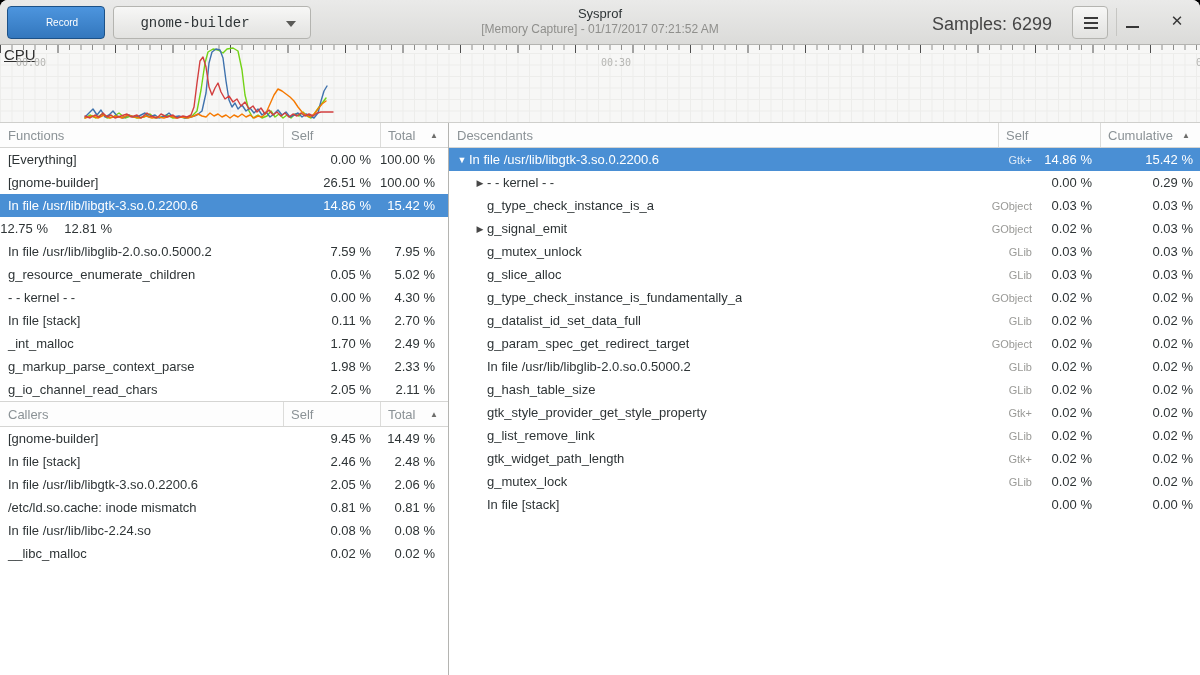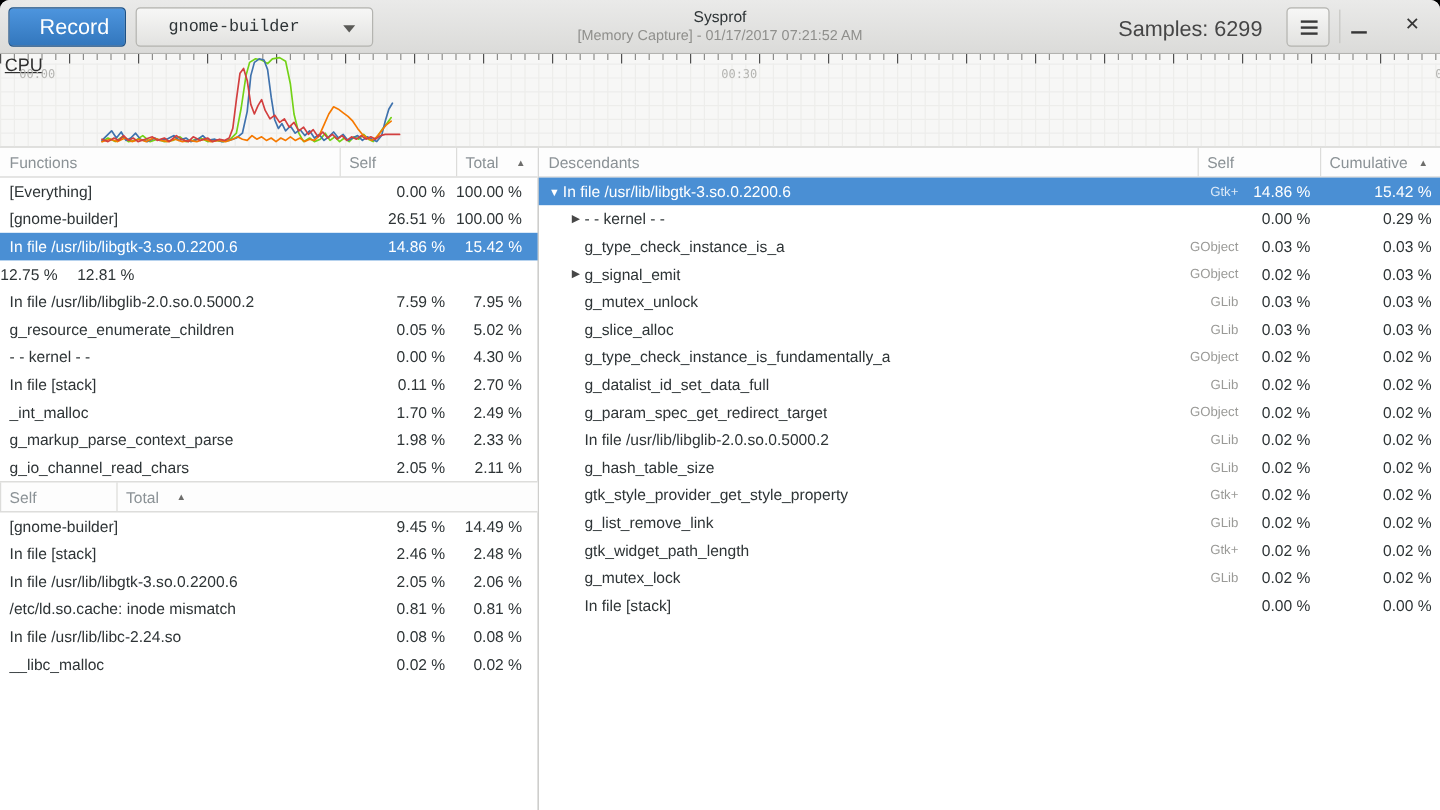--- a/index.html
+++ b/index.html
@@ -2,21 +2,21 @@
 <html><head>
 <meta charset="utf-8">
 <style>
   html,body{margin:0;padding:0;background:#000;}
   body{width:1200px;height:675px;font-family:"Liberation Sans","DejaVu Sans",sans-serif;-webkit-font-smoothing:antialiased;}
   .window{position:relative;width:1200px;height:675px;background:#fff;border-radius:8px 8px 0 0;overflow:hidden;}
 
   
   .headerbar{position:relative;height:44px;background:linear-gradient(to bottom,#eaeae9,#dbdbd9);border-bottom:1px solid #b3b3b0;}
   .record-btn{position:absolute;left:7px;top:6px;width:98px;height:33px;border:1px solid #1c5187;border-radius:4px;
-    background:linear-gradient(to bottom,#4d95de,#3377bd);color:#fff;font-size:18px;font-family:inherit;cursor:pointer;padding-left:18px;}
+    background:linear-gradient(to bottom,#4d95de,#3377bd);color:#fff;font-size:10px;font-family:inherit;cursor:pointer;padding-left:18px;}
   .process-dropdown{position:absolute;left:113px;top:6px;width:198px;height:33px;border:1px solid #b4b4b0;border-radius:4px;
     background:linear-gradient(to bottom,#f7f7f6,#e2e2e0);color:#2e3436;font-size:14px;font-family:Liberation Mono, monospace;cursor:pointer;}
   .process-dropdown .dd-label{position:absolute;left:0;right:34px;top:0;bottom:0;display:flex;align-items:center;justify-content:center;}
   .dd-arrow{position:absolute;right:14px;top:14px;width:0;height:0;border-left:5px solid transparent;border-right:5px solid transparent;border-top:6px solid #5a5a57;}
   .title-block{position:absolute;left:50%;top:5px;transform:translateX(-50%);text-align:center;white-space:nowrap;}
   .title{font-size:13px;font-weight:normal;color:#2e3436;line-height:17px;}
   .subtitle{font-size:12px;color:#8f8f8c;line-height:15px;}
   .samples{position:absolute;right:148px;top:14px;font-size:18px;color:#454545;}
   .menu-btn{position:absolute;right:92px;top:6px;width:36px;height:33px;border:1px solid #b4b4b0;border-radius:4px;
     background:linear-gradient(to bottom,#f7f7f6,#e2e2e0);cursor:pointer;}
@@ -395,20 +395,21 @@
 
   <div class="row">
     <div class="cell name">g_io_channel_read_chars</div>
     <div class="cell self">2.05 %</div>
     <div class="cell total">2.11 %</div>
   </div>
 </div>
       </section>
       <section class="lt callers-section">
         <div class="thead">
+          <div class="th name">Callers</div>
           <div class="th self colsep">Self</div>
           <div class="th total colsep sorted">
             <span>Total</span>
             <span class="sort-arrow">▲</span>
           </div>
         </div>
         <div id="callers-body">
   <div class="row">
     <div class="cell name">[gnome-builder]</div>
     <div class="cell self">9.45 %</div>

